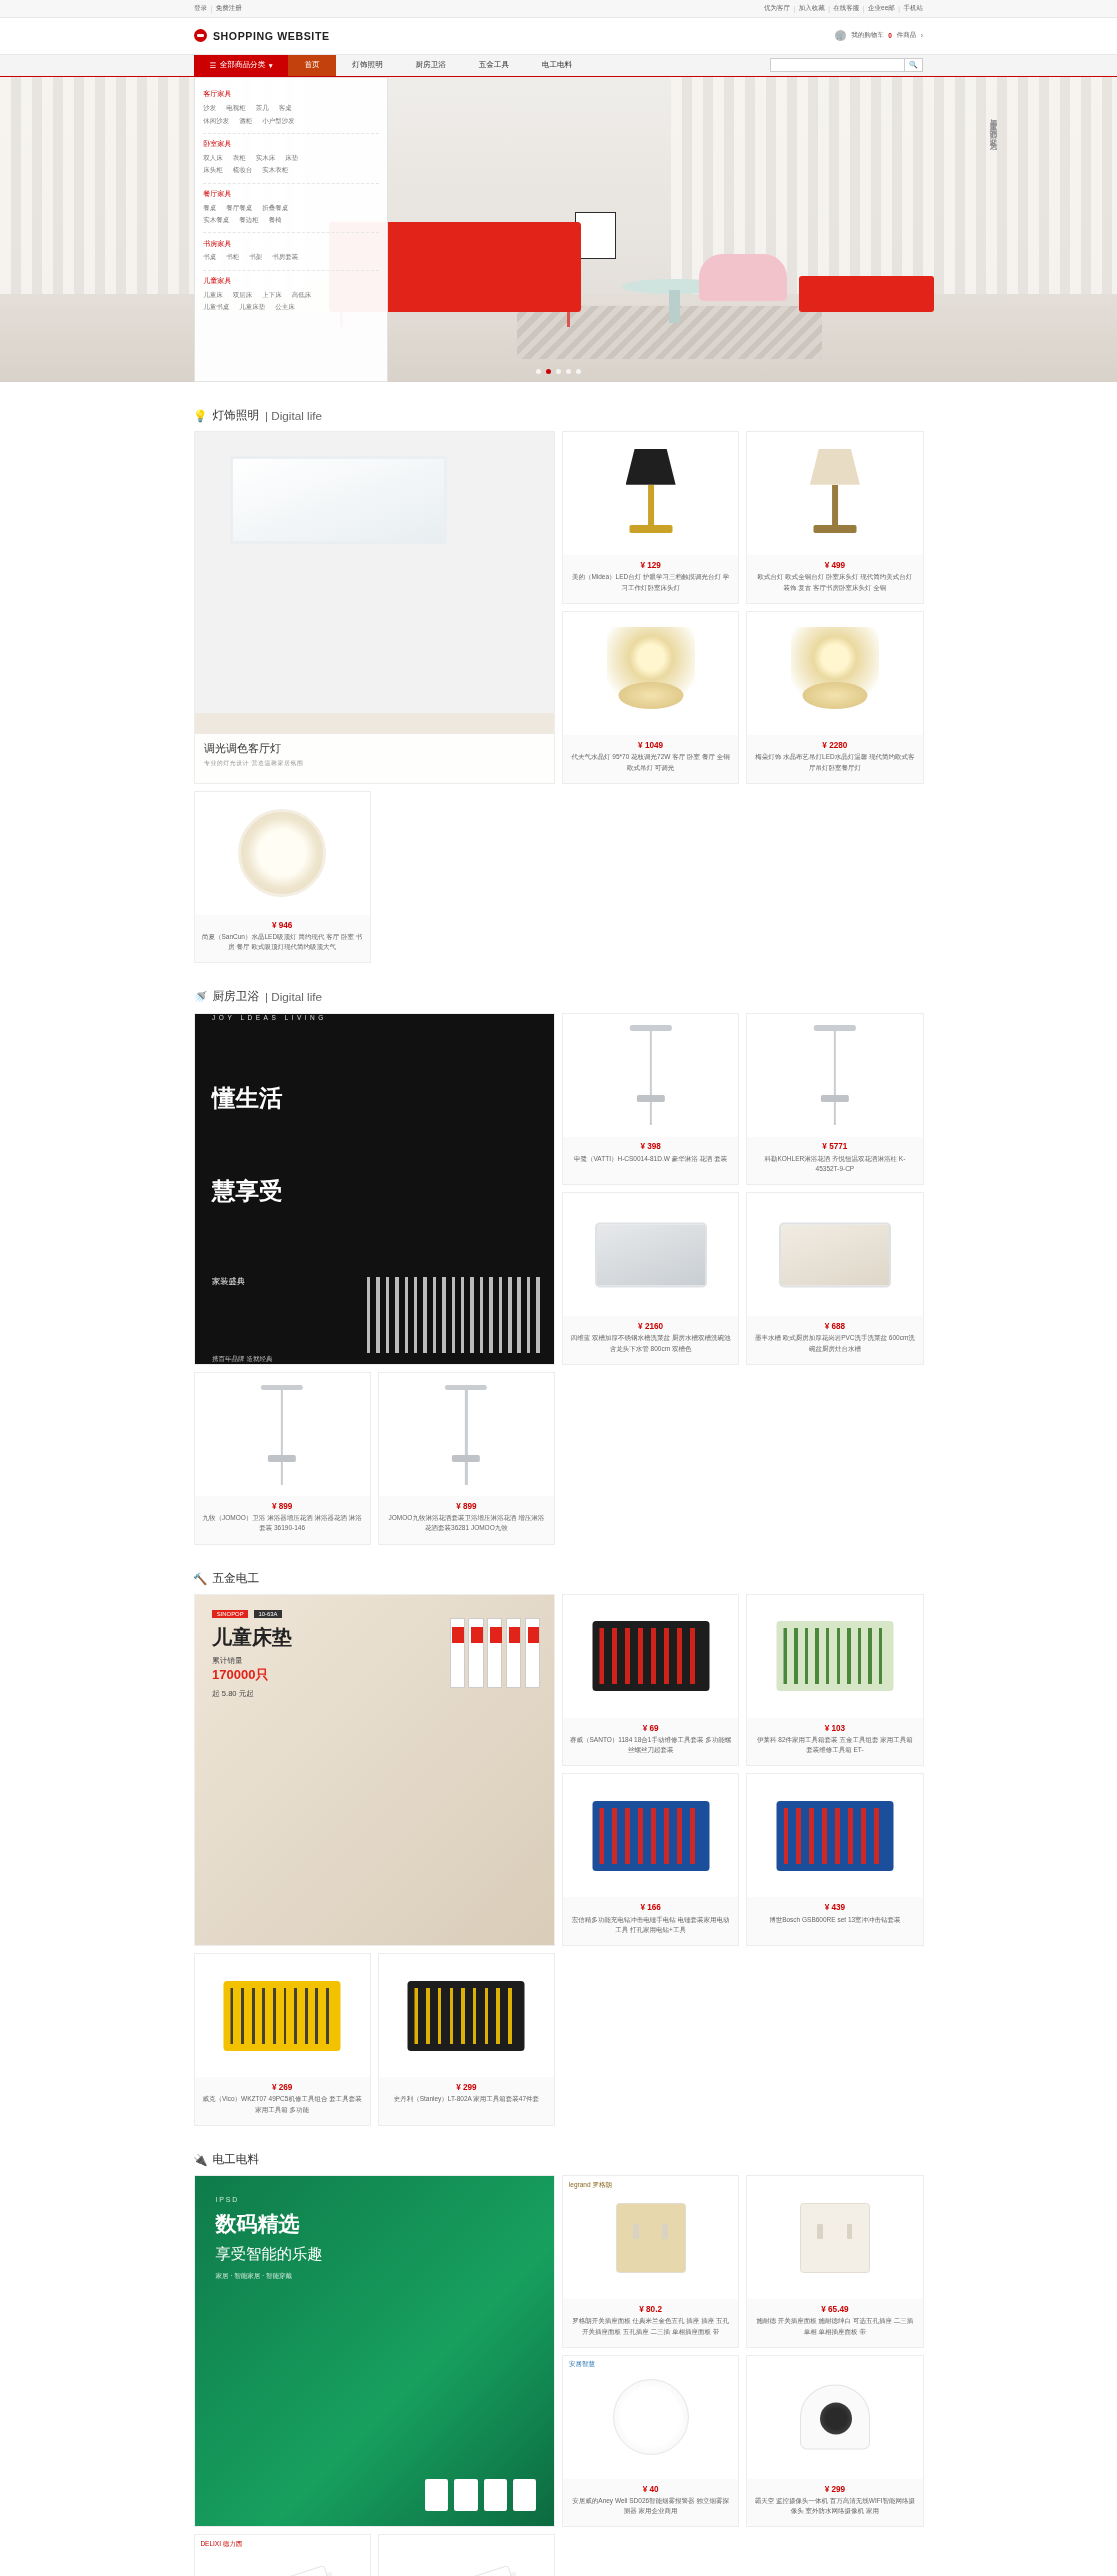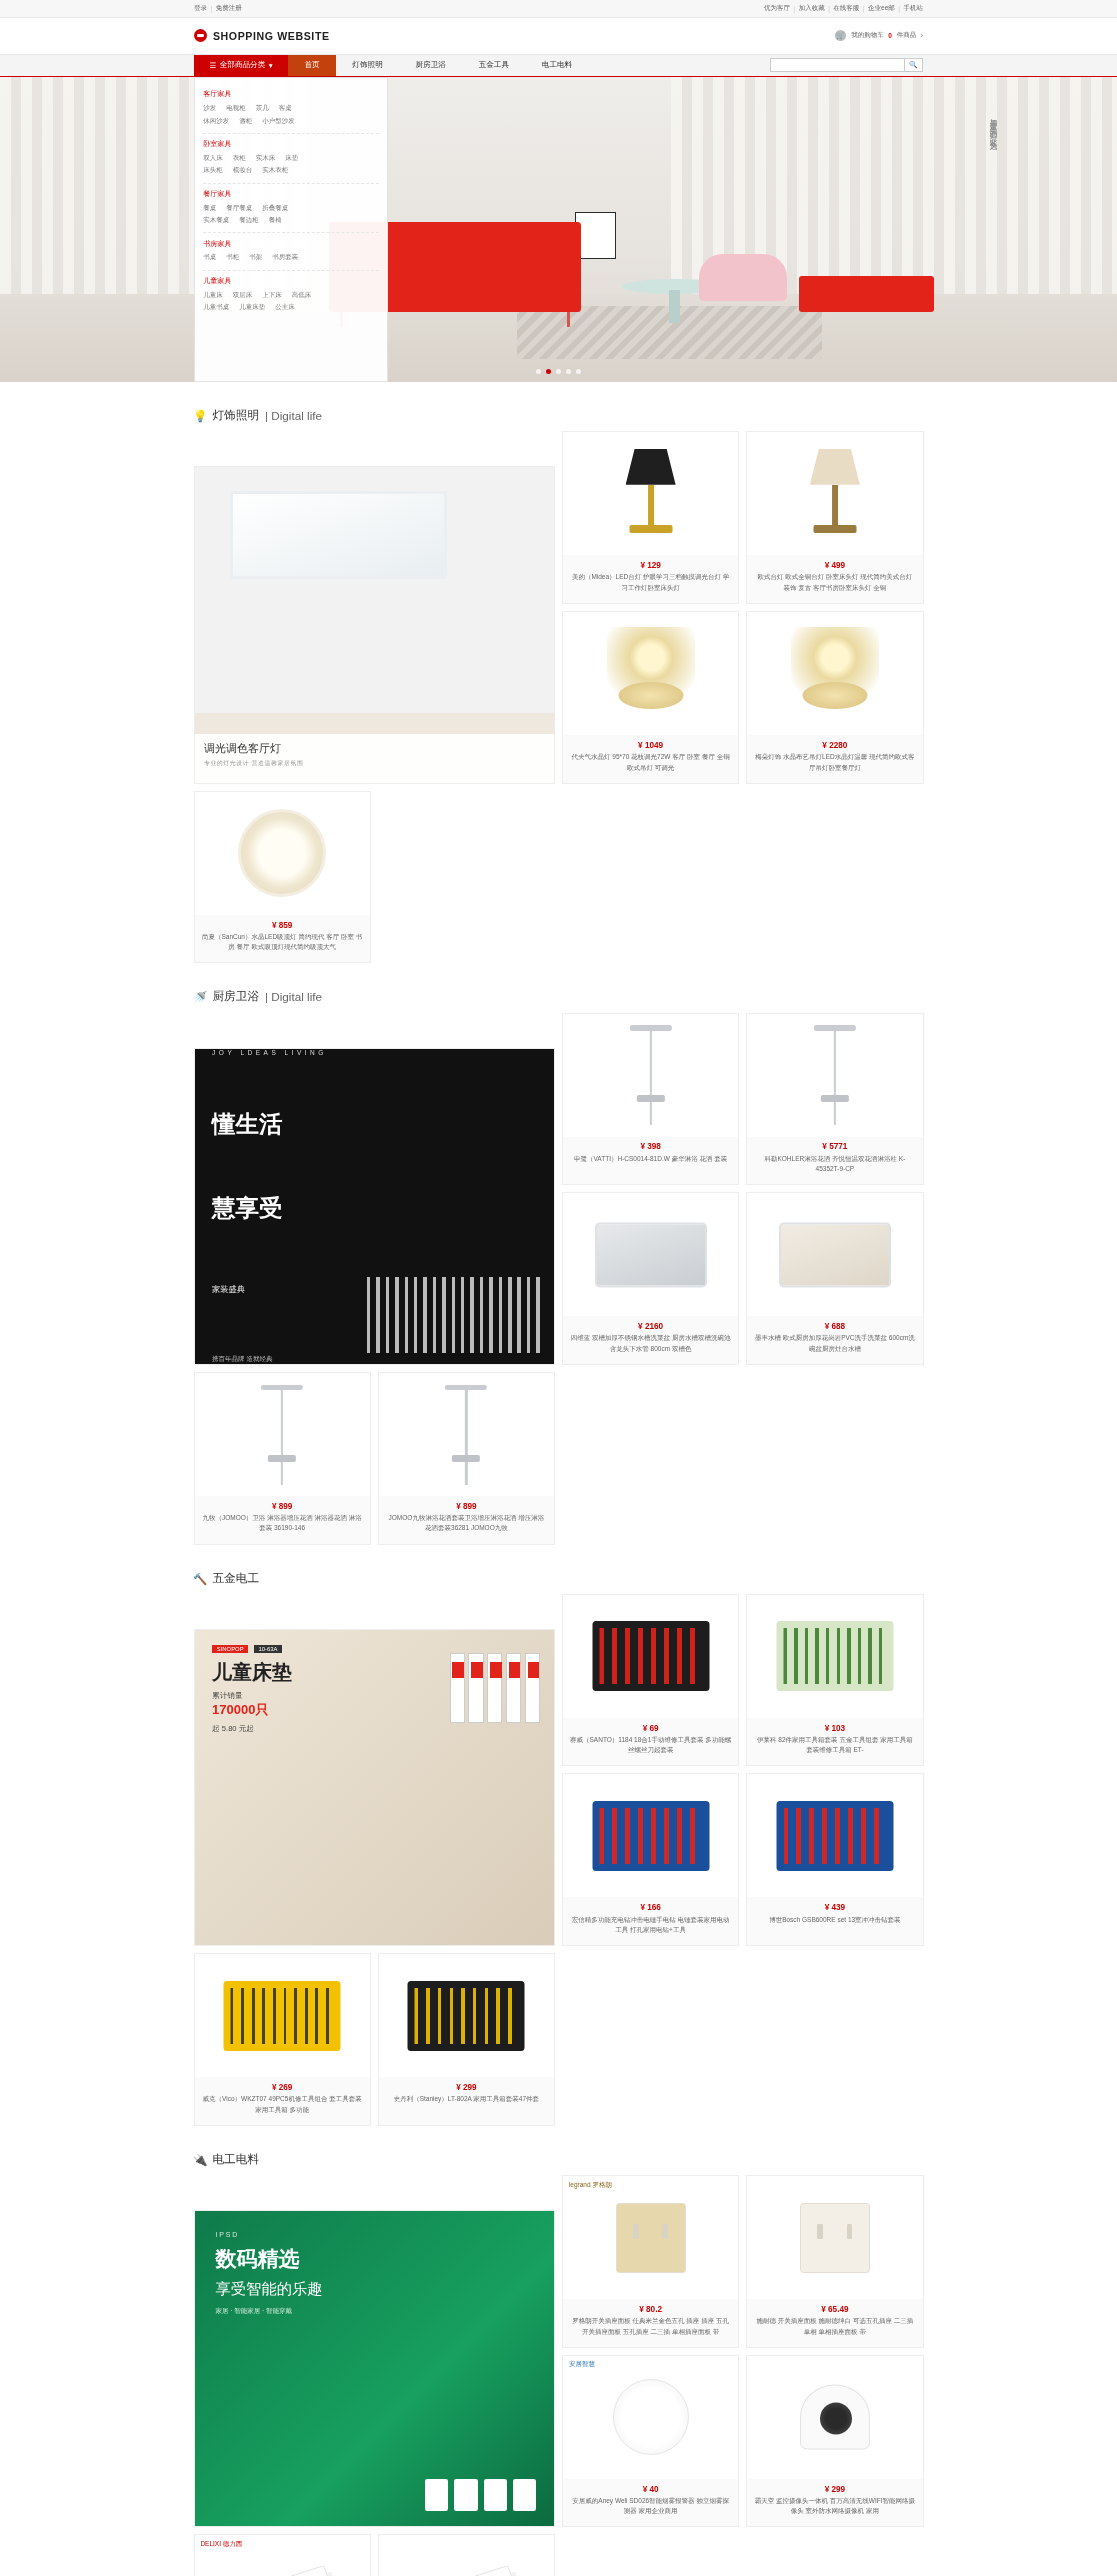--- a/index.html
+++ b/index.html
@@ -140,21 +140,21 @@
     font-size: 11.7px; color:#333;
   }
   .sec-icon{ width:13px; height:13px; color:#444; display:inline-block; }
   .sec-sub{ color:#666; font-weight:normal; }
 
   .grid { display: grid; grid-template-columns: repeat(4, 1fr); gap: 7px; }
   .cell {
     background: #fafafa; border: 0.6px solid #ededed; position: relative;
     display:flex; flex-direction:column; align-items:center;
   }
-  .cell.promo{ grid-column: span 2; grid-row: span 2; padding:0; overflow:hidden;margin-top:35px;}
+  .cell.promo{ grid-column: span 2; grid-row: span 2; padding:0; overflow:hidden;}
   .cell .thumb {
     width: 100%; height: 123px; display:flex; align-items:center; justify-content:center;
     background:#fff; overflow:hidden;
   }
   .cell .price { color:#c00; font-size:8.2px; font-weight:bold; padding: 5.9px 0 2.3px; }
   .cell .desc {
     font-size: 6.5px; color:#666; line-height:1.6; padding: 0 7px 7px;
     text-align:center; height:30.5px; overflow:hidden;
   }
 
@@ -537,21 +537,21 @@
         <div class="price">¥ 2280</div>
         <div class="desc">梅朵灯饰 水晶布艺吊灯LED水晶灯温馨 现代简约欧式客厅吊灯卧室餐厅灯</div>
       </div>
 
       <div class="cell">
         <div class="thumb">
             <div class="ill">
               <div class="ceiling-round"></div>
             </div>
           </div>
-        <div class="price">¥ 859</div>
+        <div class="price">¥ 946</div>
         <div class="desc">尚夏（SanCun）水晶LED吸顶灯 简约现代 客厅 卧室 书房 餐厅 欧式吸顶灯现代简约吸顶大气</div>
       </div>
     </div>
   </div>
 
   <div class="section">
     <div class="section-head">
       <span class="sec-icon">🚿</span>
       <span>厨房卫浴</span>
       <span class="sec-sub">| Digital life</span>

